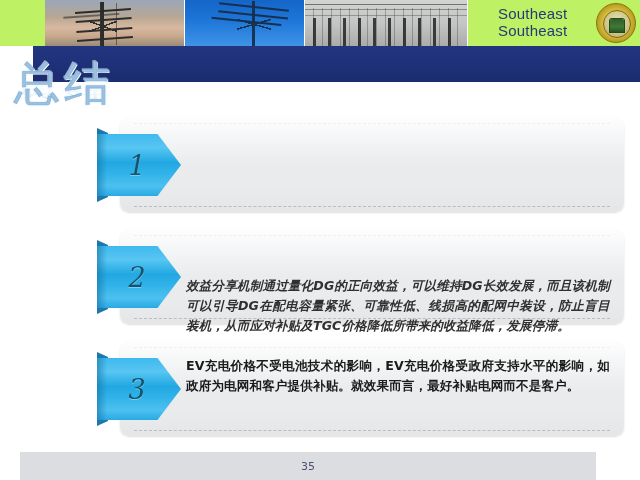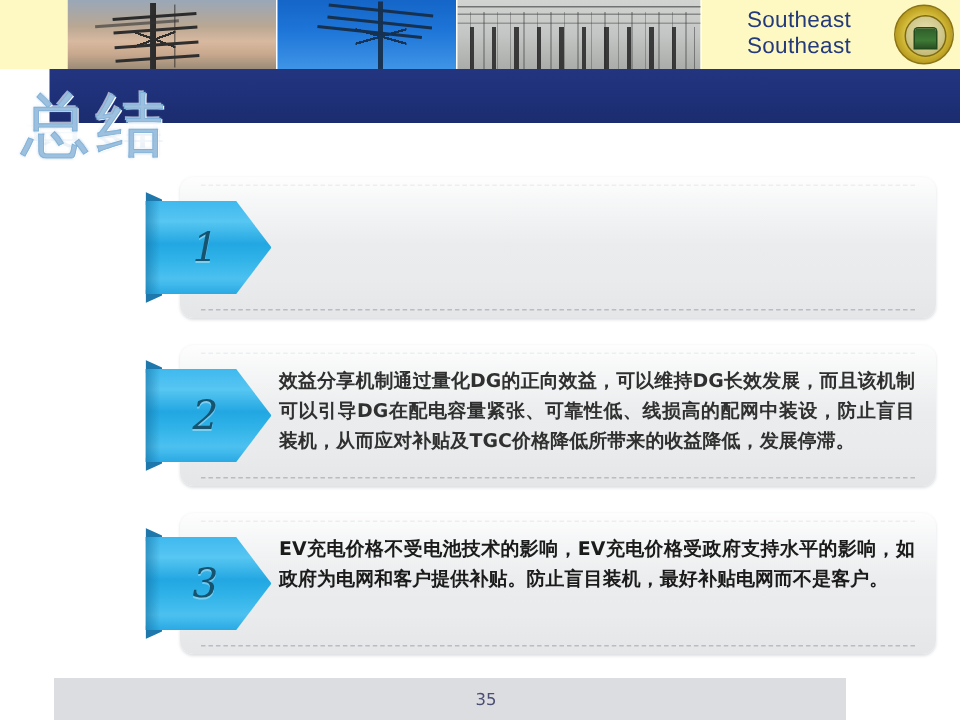--- a/index.html
+++ b/index.html
@@ -22,21 +22,21 @@
     width: 640px; height: 480px;
     background: #ffffff;
     overflow: hidden;
   }
 
   
   .header-band {
     position: absolute;
     left: 0; top: 0;
     width: 640px; height: 46px;
-    background: #fef9c3;
+    background: #bef264;
   }
   .photo-strip {
     position: absolute;
     left: 45px; top: 0px;
     width: 423px; height: 46px;
     display: flex;
     overflow: hidden;
   }
   .photo {
     height: 46px;
@@ -314,29 +314,31 @@
     top: 14px;
     font-family: "DejaVu Sans", "Liberation Sans", sans-serif;
     font-size: 12.6px;
     line-height: 20px;
     color: #1b1b1b;
     font-weight: 700;
     text-align: justify;
     letter-spacing: .1px;
   }
   .block-2 .block-text {
+    font-style: italic;
     font-weight: 700;
     color: #303030;
+    margin-top: 32px;
   }
 
   
   .footer-bar {
     position: absolute;
-    left: 36px; top: 452px;
-    width: 528px; height: 28px;
+    left: 20px; top: 452px;
+    width: 576px; height: 28px;
     background: #dcdde1;
   }
   .page-num {
     position:absolute;
     left: 0; top: 0;
     width: 576px; height: 28px;
     display:flex;
     align-items:center;
     justify-content:center;
     font-family: "DejaVu Sans", "Liberation Sans", sans-serif;
@@ -404,21 +406,21 @@
 
     <div class="block block-3">
       <div class="block-inner-sheen"></div>
       <div class="badge">
         <span class="badge-tail-top"></span>
         <span class="badge-tail-bot"></span>
         <span class="badge-body"></span>
         <span class="badge-fold"></span>
         <span class="badge-num">3</span>
       </div>
-      <div class="block-text">EV充电价格不受电池技术的影响，EV充电价格受政府支持水平的影响，如政府为电网和客户提供补贴。防止盲目装机，最好补贴电网而不是客户。</div>
+      <div class="block-text">EV充电价格不受电池技术的影响，EV充电价格受政府支持水平的影响，如政府为电网和客户提供补贴。就效果而言，最好补贴电网而不是客户。</div>
     </div>
 
   </div>
 
   <div class="footer-bar">
     <div class="page-num">35</div>
   </div>
 
 </div>
 

